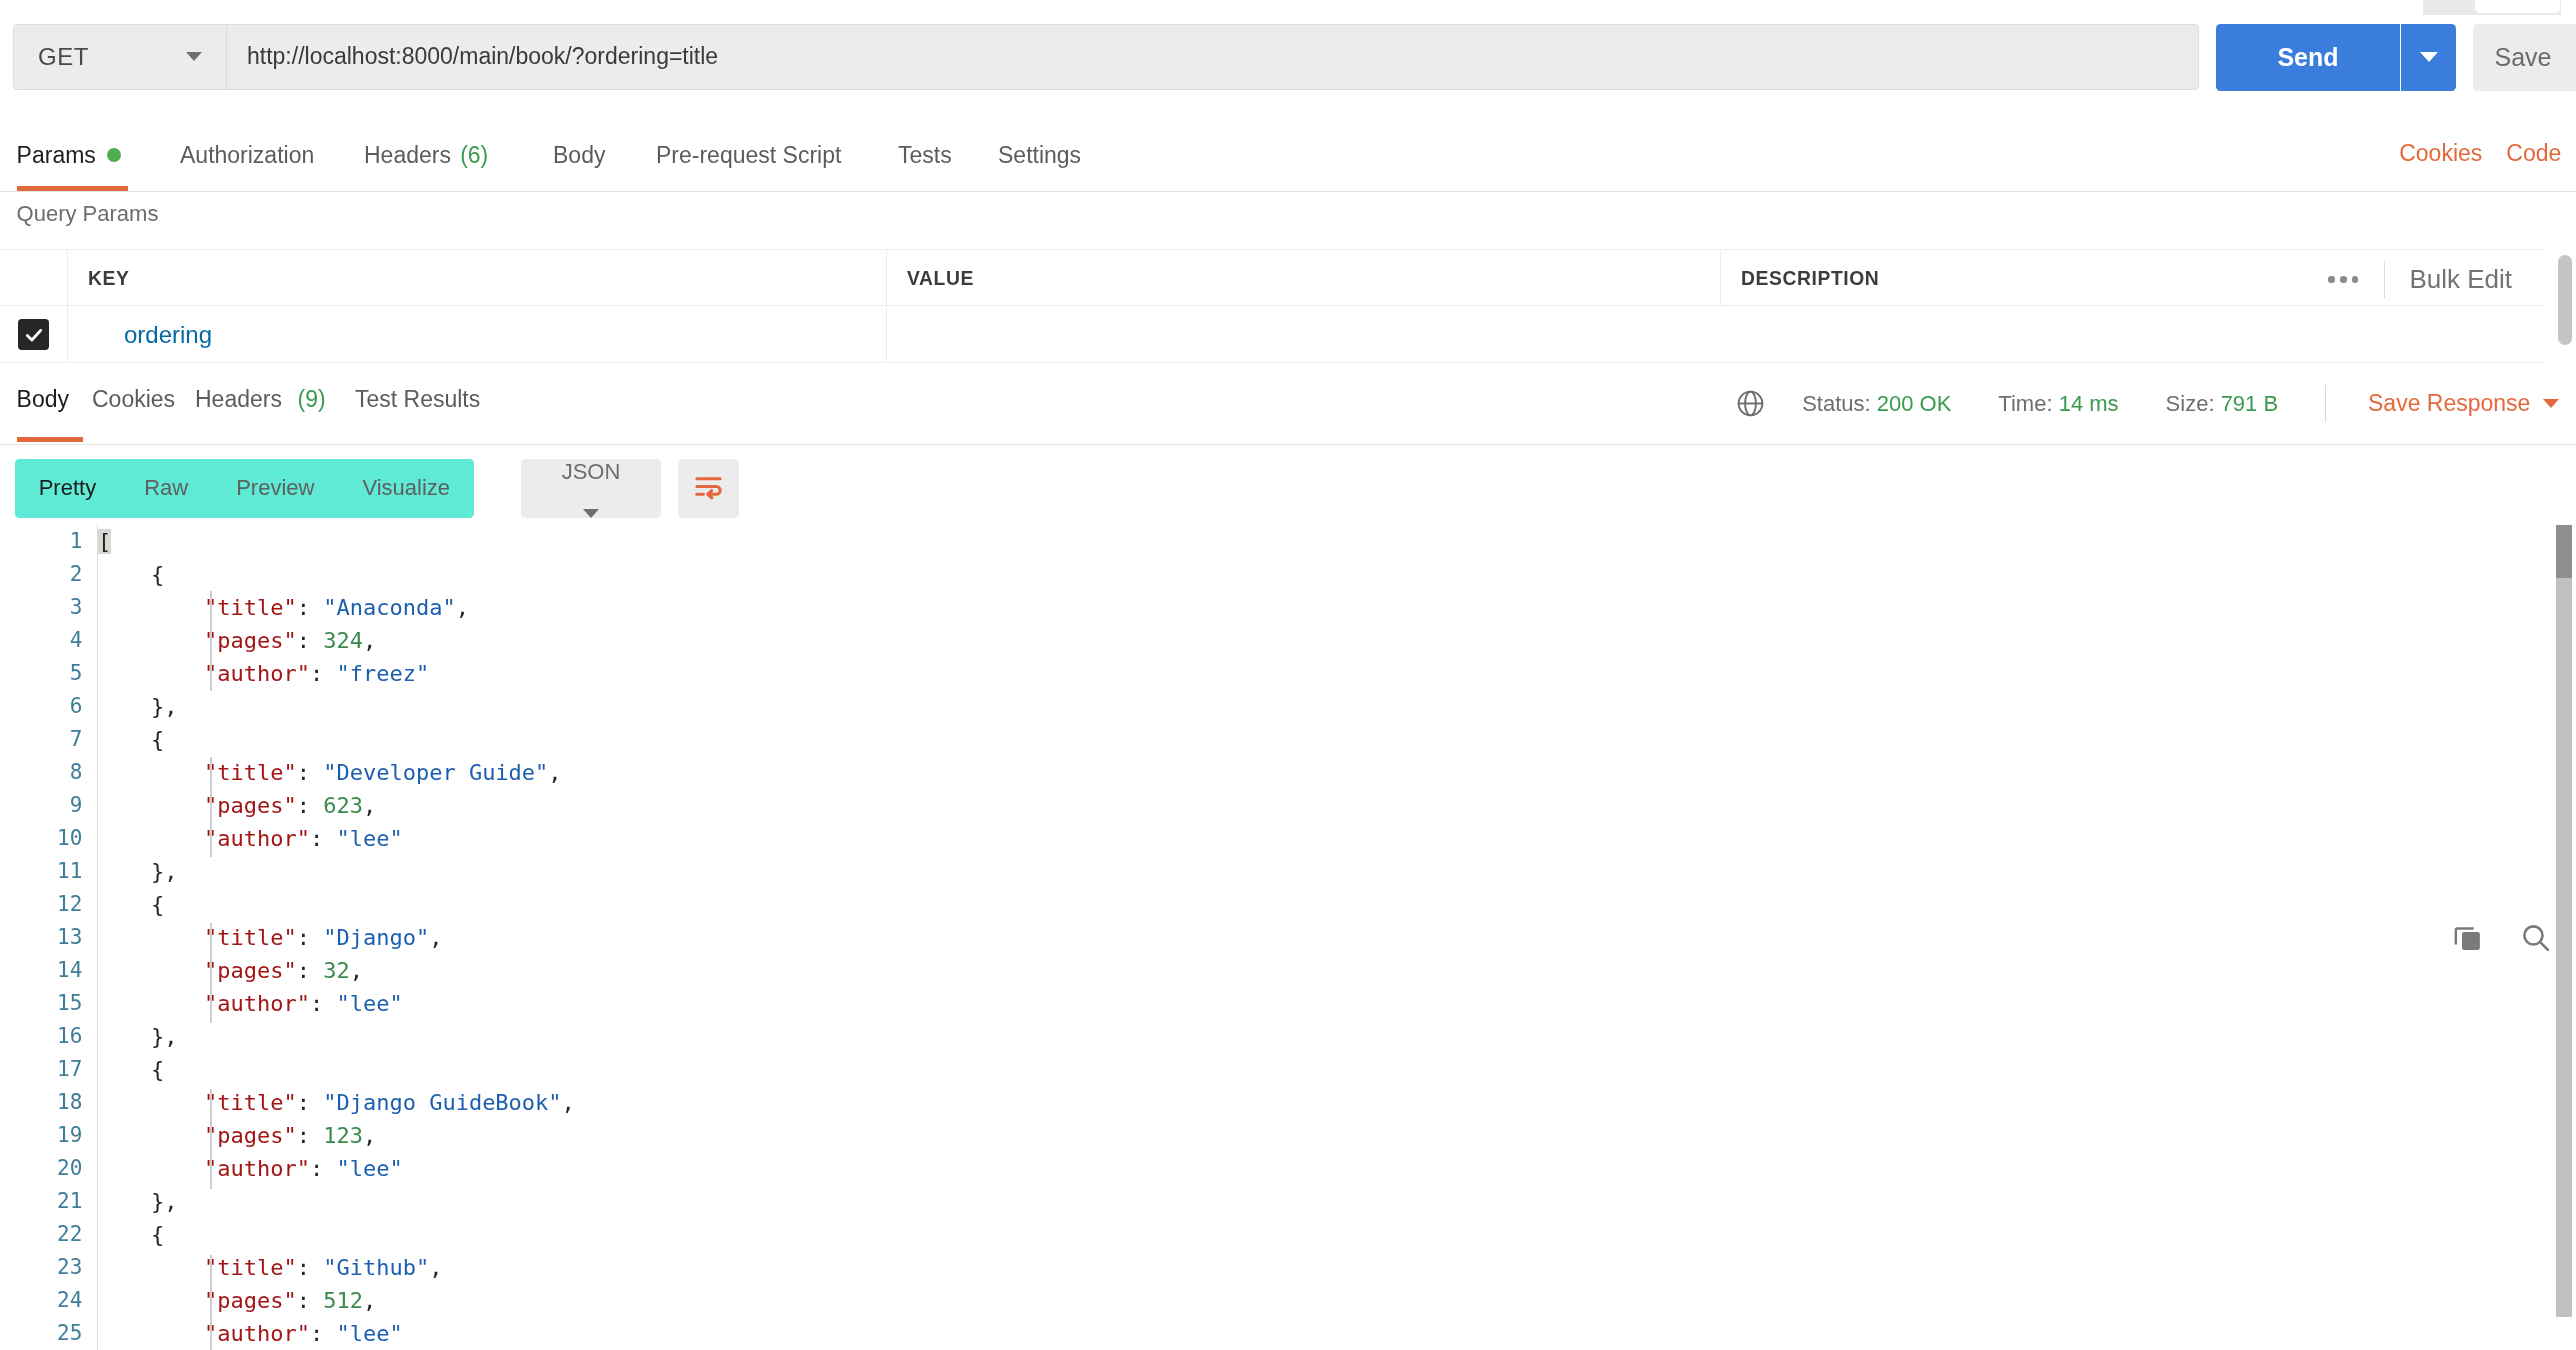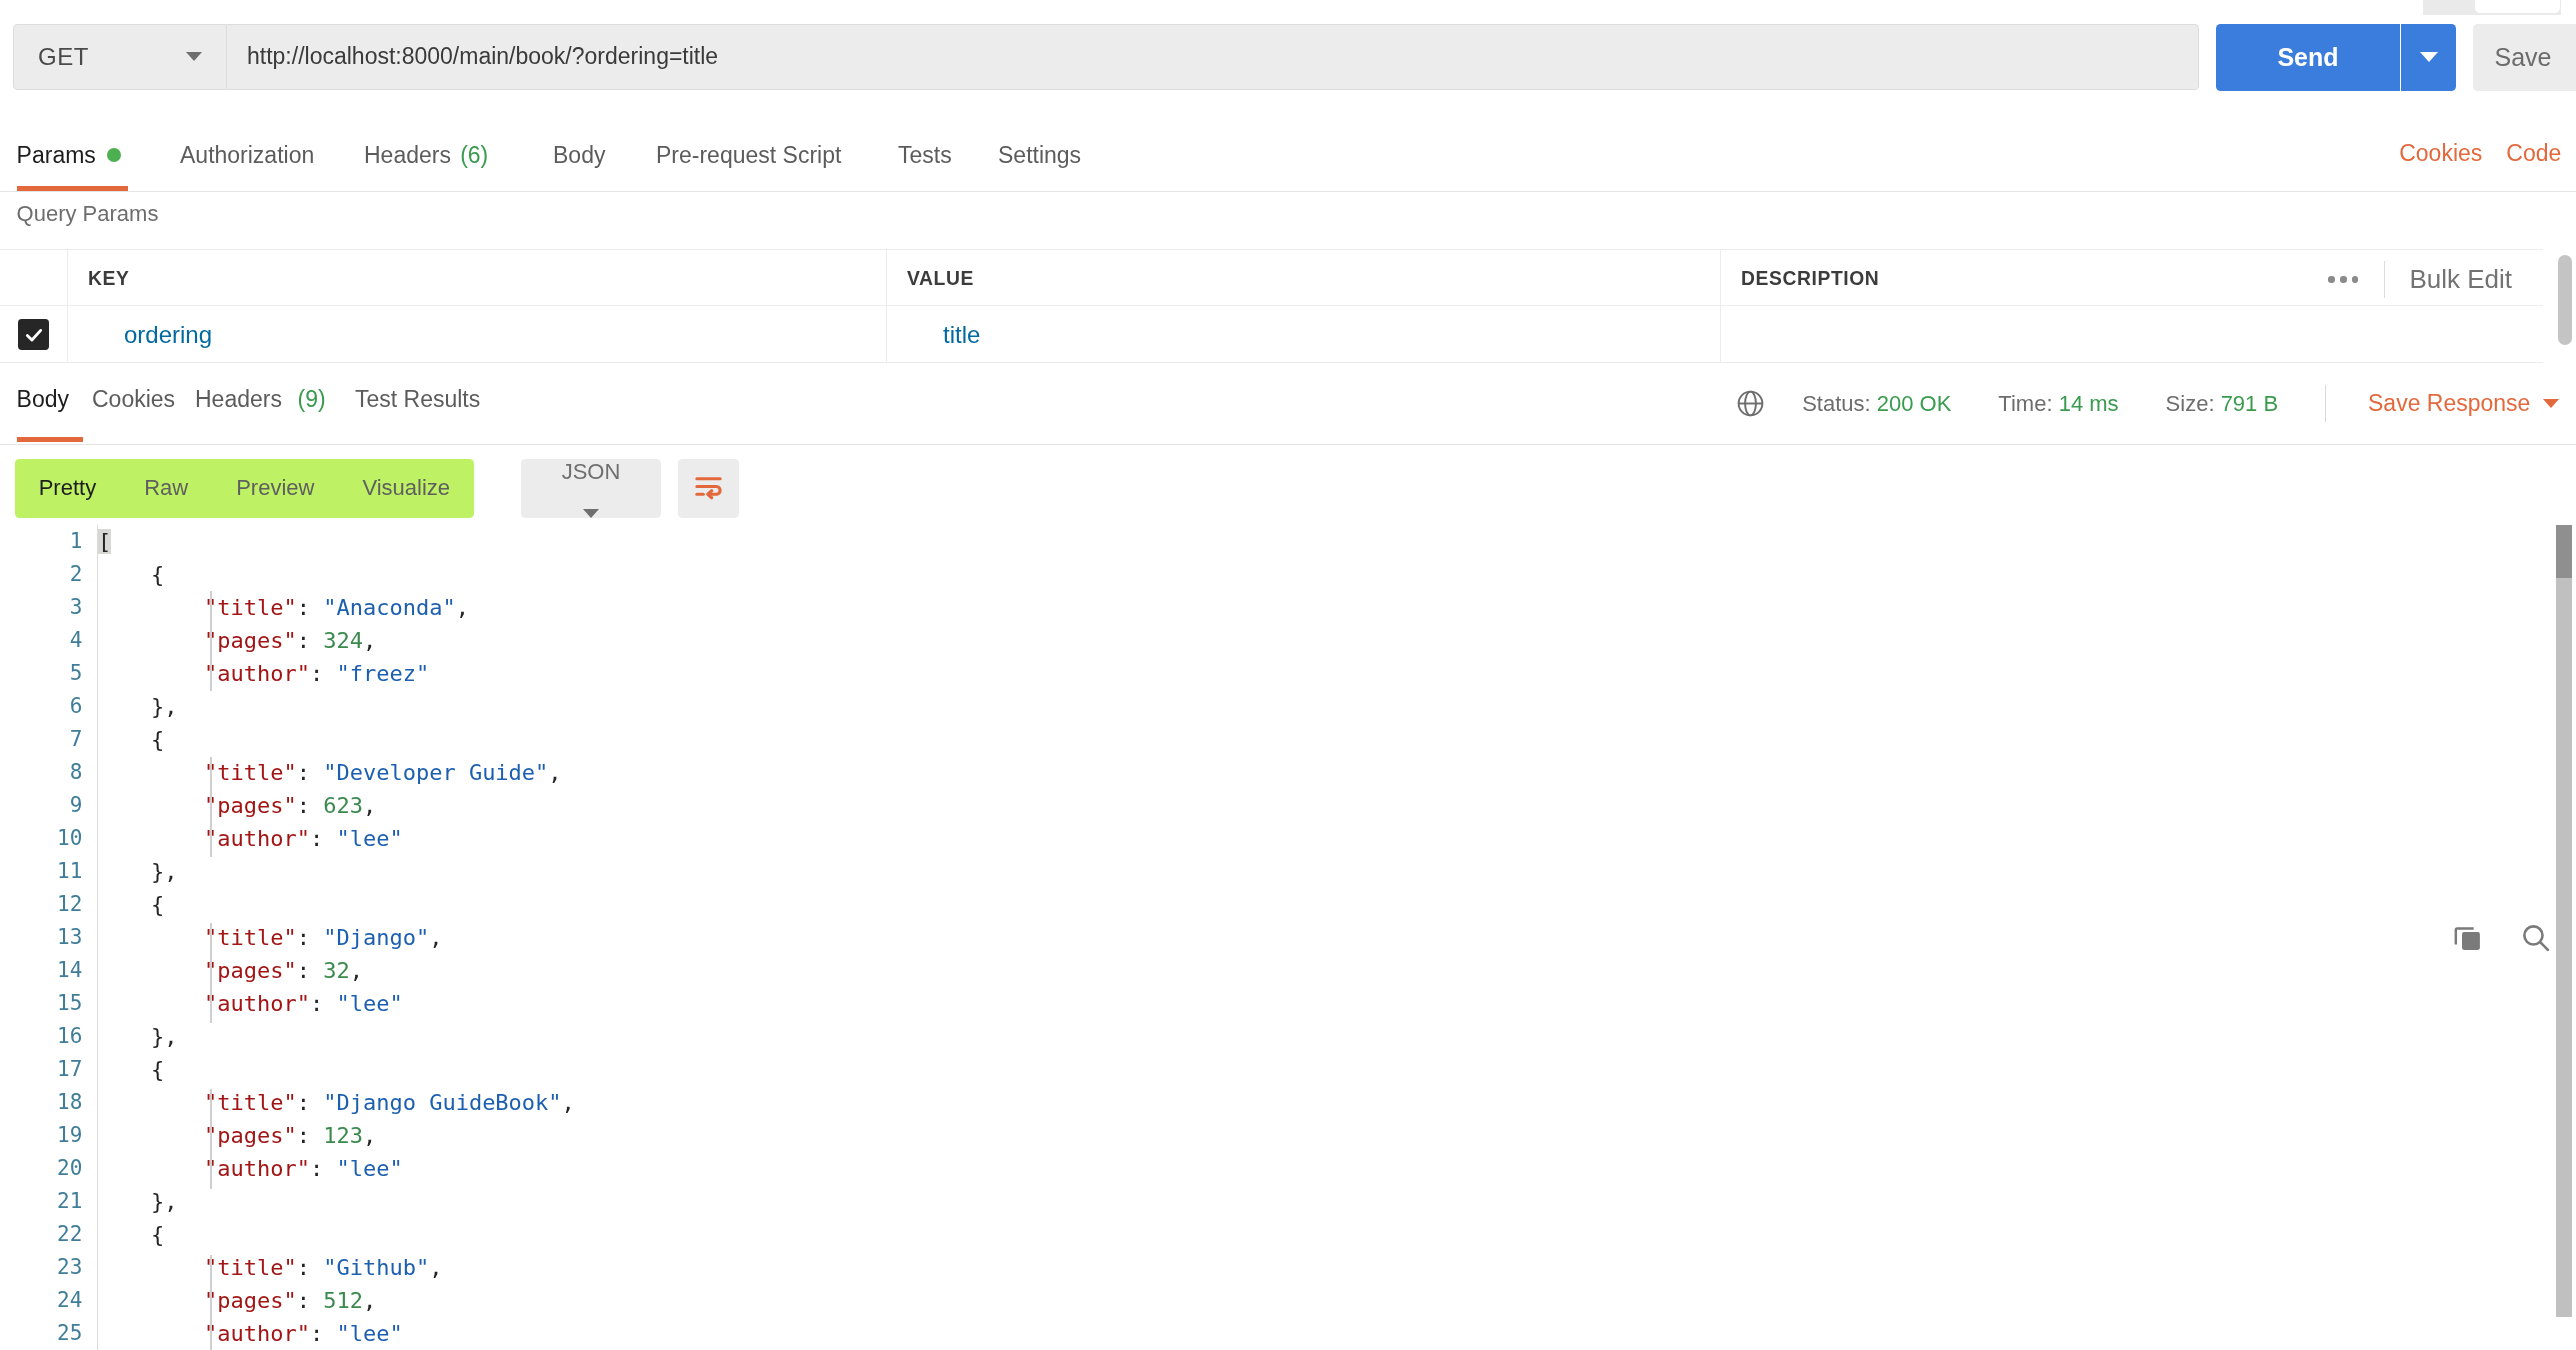--- a/index.html
+++ b/index.html
@@ -127,21 +127,21 @@
   .globe { width:31px; height:31px; margin-right: 20px; }
   .meta { font-size: 22px; color:#6d6d6d; margin-right: 31px; white-space:nowrap;}
   .meta b { color:#3a9b4e; font-weight: normal; }
   .divider-v { width:0.9px; height: 37px; background:#d8d8d8; margin-right: 26px;}
   .save-resp { font-size: 23px; color:#e3683c; display:flex; align-items:center; gap: 13px;}
   .save-resp .caret-dn { border-top-color:#e3683c; }
 
   
   .body-toolbar { position:absolute; top: 453px; left:0; width: 2576px; height: 70px; }
   .seg {
-    position:absolute; left: 14.7px; top: 5.5px; height: 59px; background:#bef264; border-radius: 4.6px;
+    position:absolute; left: 14.7px; top: 5.5px; height: 59px; background:#5eead4; border-radius: 4.6px;
     display:flex; align-items:center;
   }
   .seg .s-item { padding: 0 24px; font-size: 22px; color:#5f5f5f; }
   .seg .s-item.active { color:#1d1d1d; }
   .fmt-select {
     position:absolute; left: 521px; top: 5.5px; height: 59px; width: 140px; background:#ececec; border-radius:4.6px;
     display:flex; align-items:center; justify-content: space-between; padding: 0 16.6px; flex-direction: column;
   }
   .fmt-select span { font-size: 22px; color:#6f6f6f; }
   .wrap-btn {
@@ -265,23 +265,20 @@
   <div class="tbl-row">
     <div class="cell-check">
       <span class="chk">
         <svg viewBox="0 0 24 24" fill="none" stroke="#ffffff" stroke-width="3.4" stroke-linecap="round" stroke-linejoin="round">
             <polyline points="4,12.5 9.5,18 20,6.5"></polyline>
           </svg>
       </span>
     </div>
     <div class="cell-key">
       <span class="cell-txt">ordering</span>
-    </div>
-    <div class="cell-val">
-      <span class="cell-txt">title</span>
     </div>
     <div class="cell-desc">
       <span class="cell-txt"></span>
     </div>
   </div>
 
   <div class="pp-scroll"></div>
 </div>
 
 <div class="resp-tabs">

